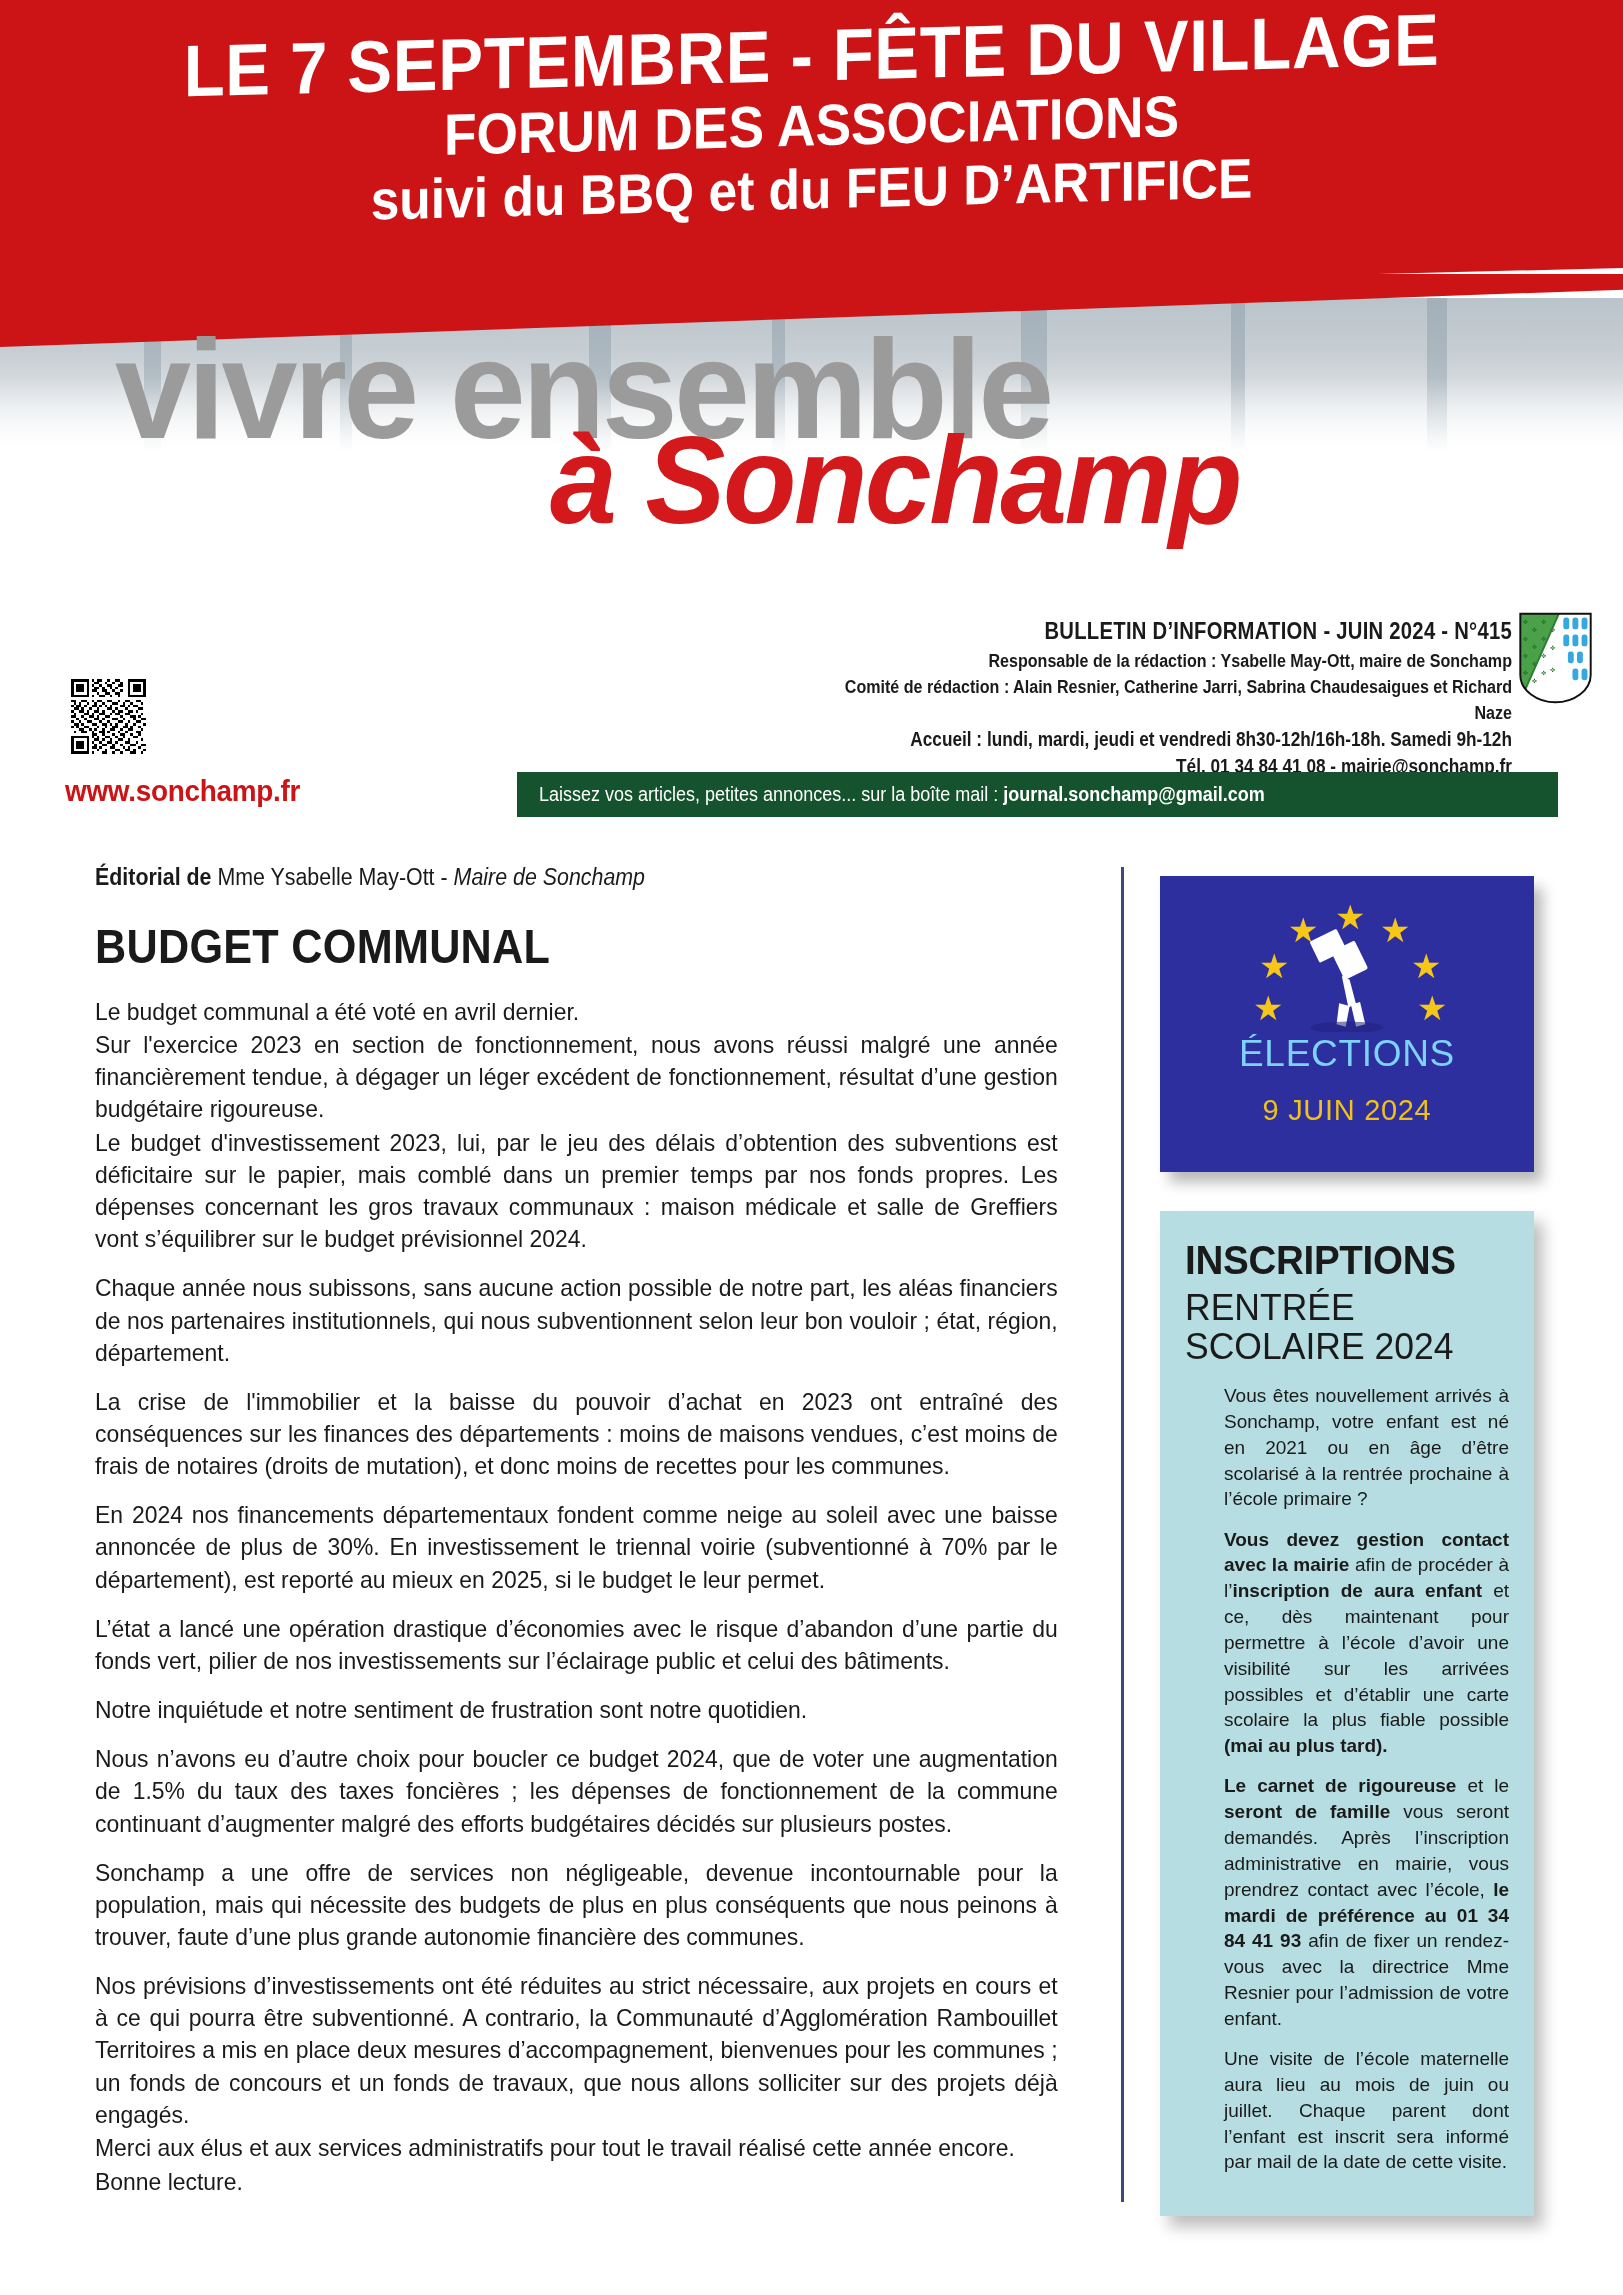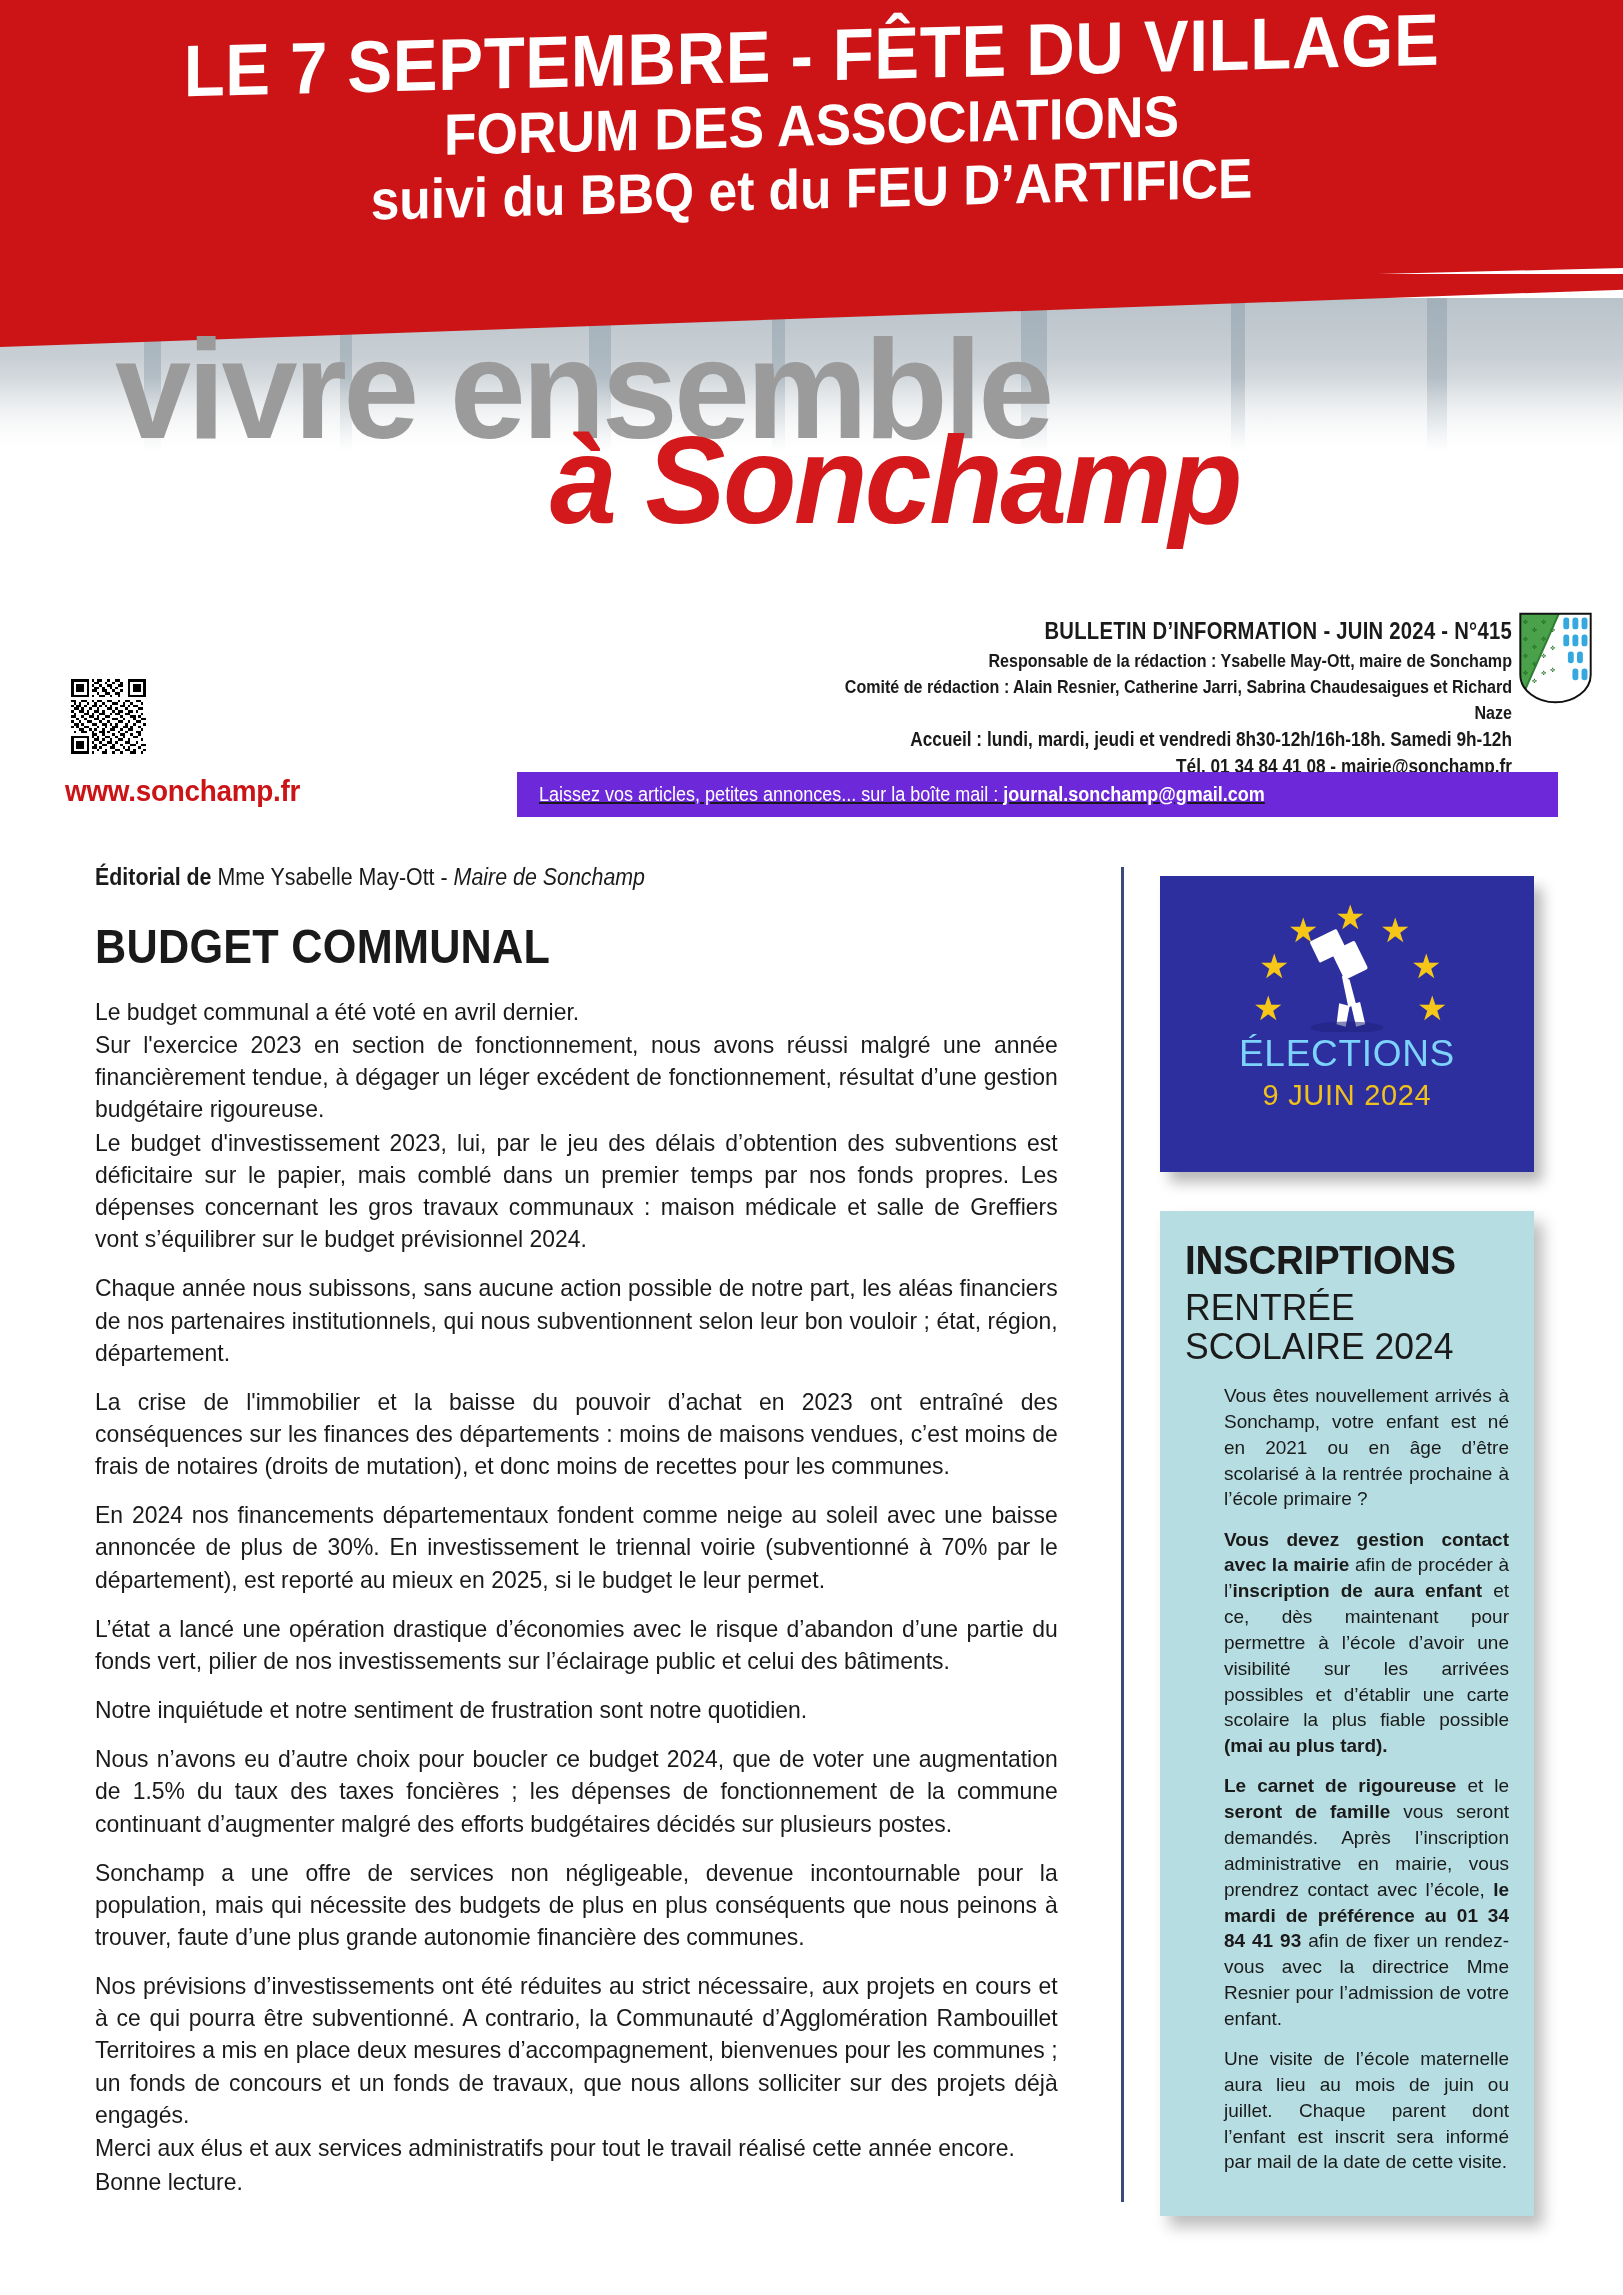--- a/index.html
+++ b/index.html
@@ -172,26 +172,25 @@
     letter-spacing: -0.3px;
     transform: scaleX(0.93);
     transform-origin: left top;
   }
 
   
   #mail-strip {
     position: absolute;
     left: 517px; top: 772px;
     width: 1041px; height: 45px;
-    background: #6d28d9;
+    background: #14532d;
     display: flex;
     align-items: center;
     padding-left: 22px;
     box-sizing: border-box;
-    text-decoration: underline;
   }
   #mail-strip .t {
     color: #ffffff;
     font-size: 20px;
     transform: scaleX(0.90);
     transform-origin: left center;
     white-space: nowrap;
   }
   #mail-strip .t b { font-weight: bold; }
 
@@ -278,21 +277,21 @@
     color: #ffffff;
     font-size: 41px;
     font-weight: bold;
     letter-spacing: 0px;
     line-height: 1.04;
   }
   #elections-text .e3 {
     color: #f0c11c;
     font-size: 29px;
     letter-spacing: 0.7px;
-    margin-top: 6px;
+    margin-top: 21px;
   }
 
   #inscriptions-box {
     position: absolute;
     left: 1160px; top: 1211px;
     width: 374px;
     min-height: 962px;
     background: #b6dde1;
     box-shadow: 9.2px 10.5px 14.4px rgba(0,0,0,.26);
     padding: 29px 25px 26px 25px;

